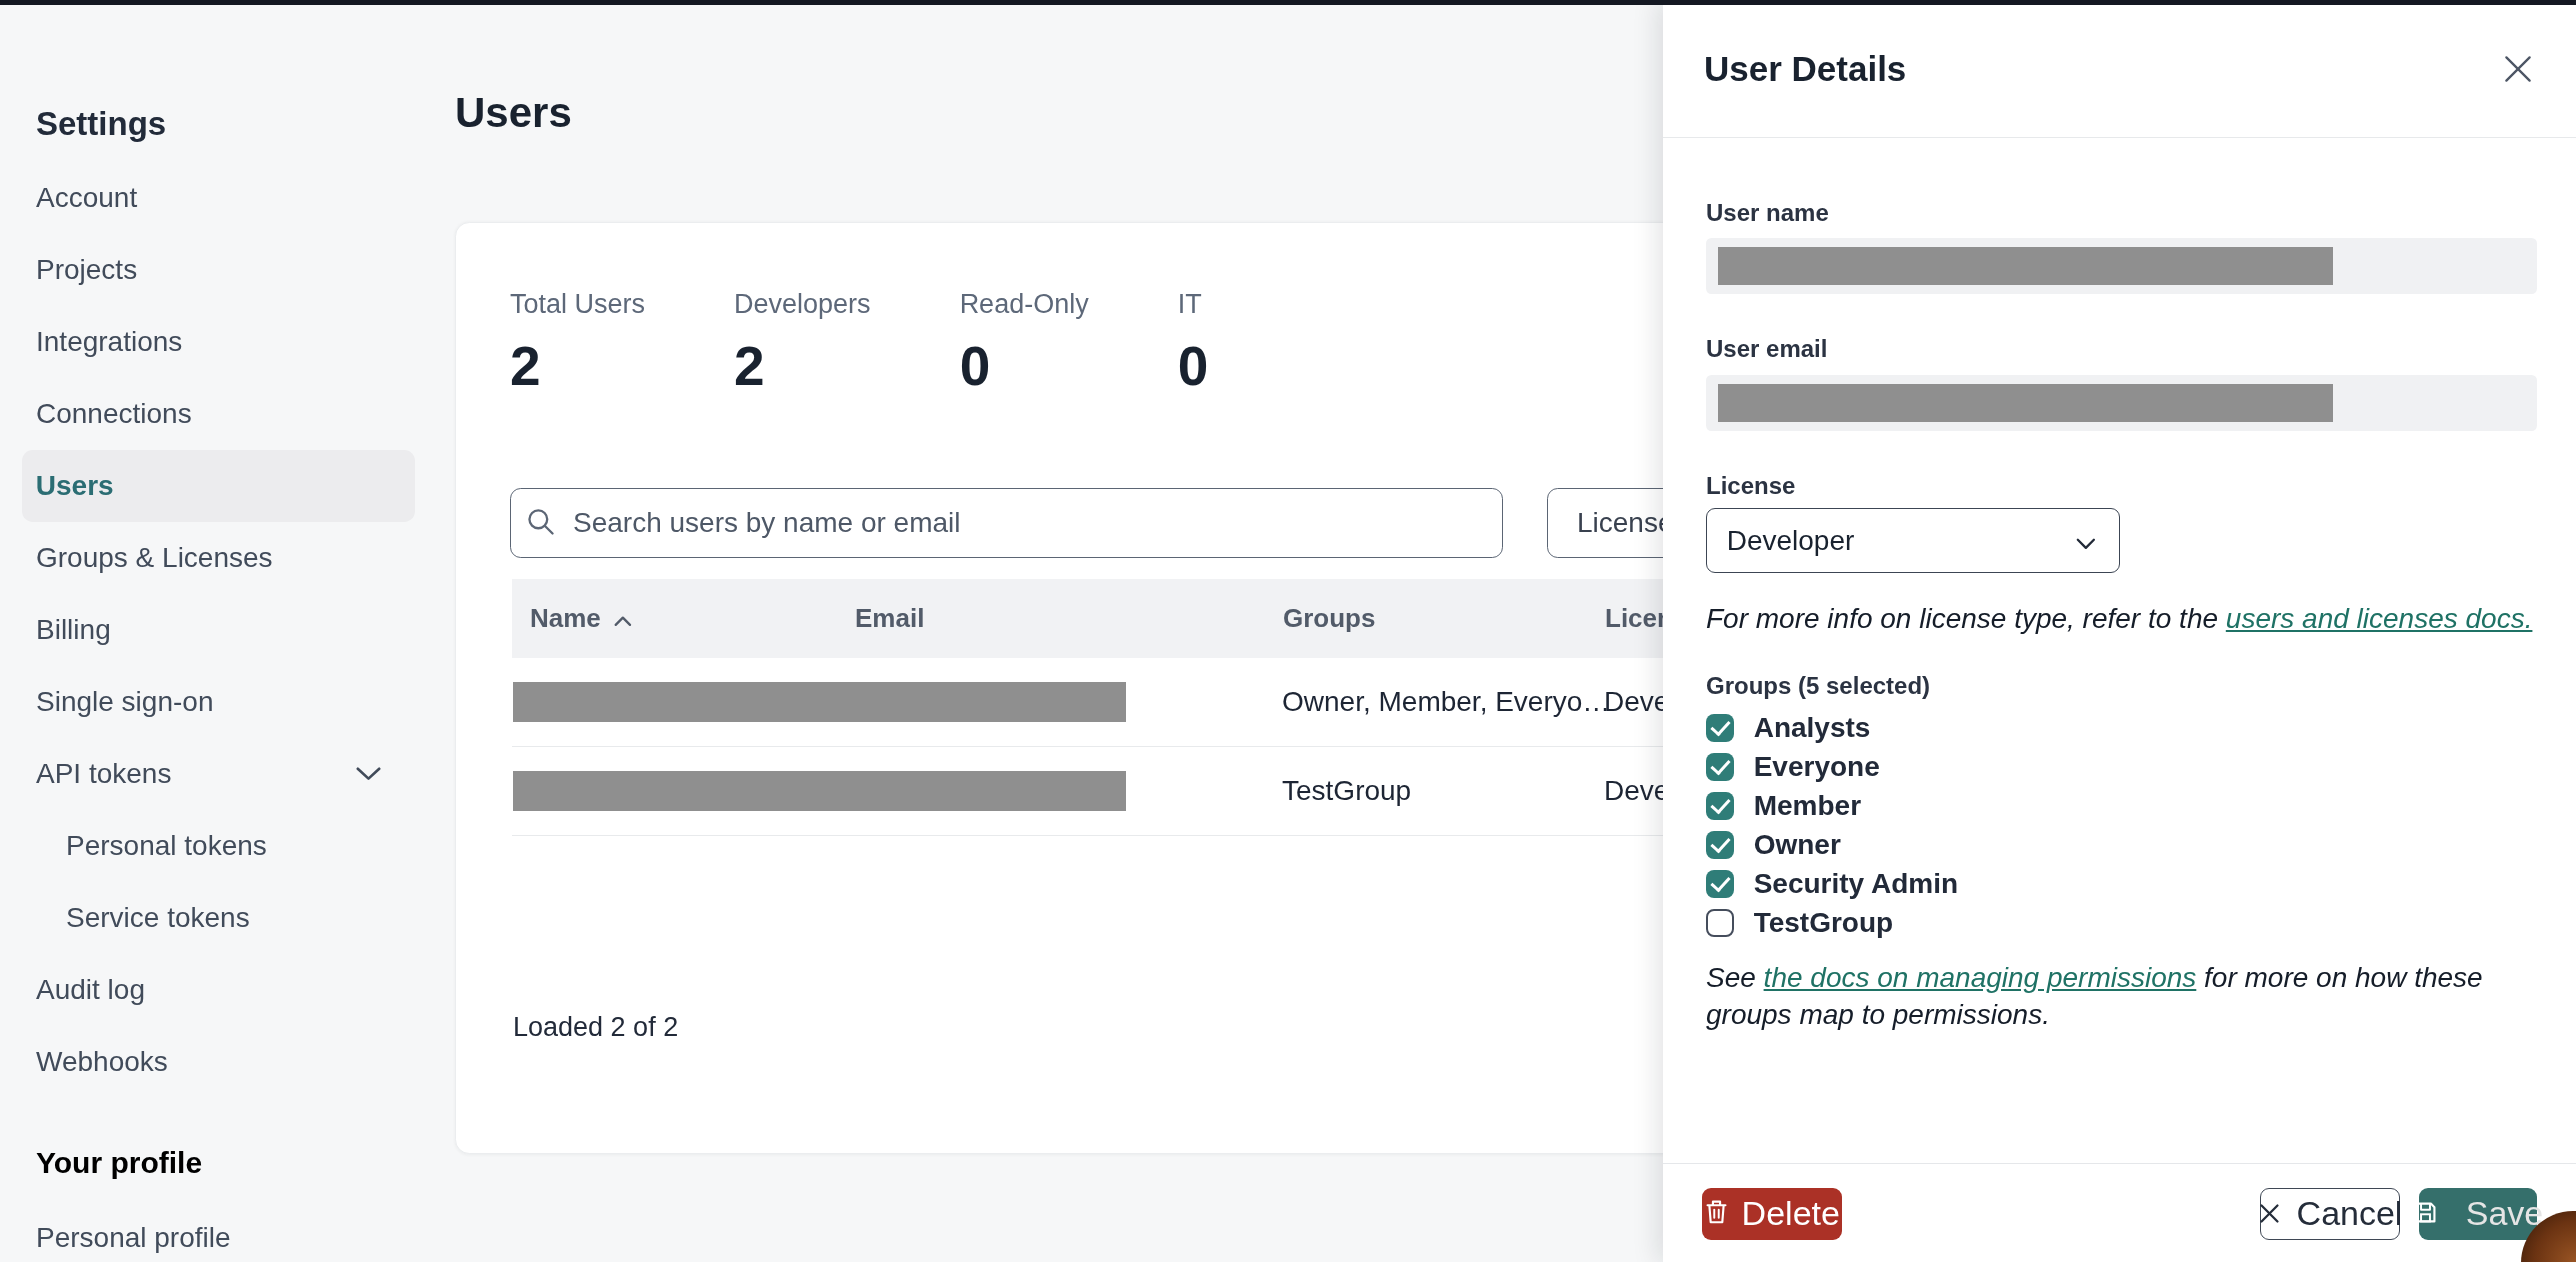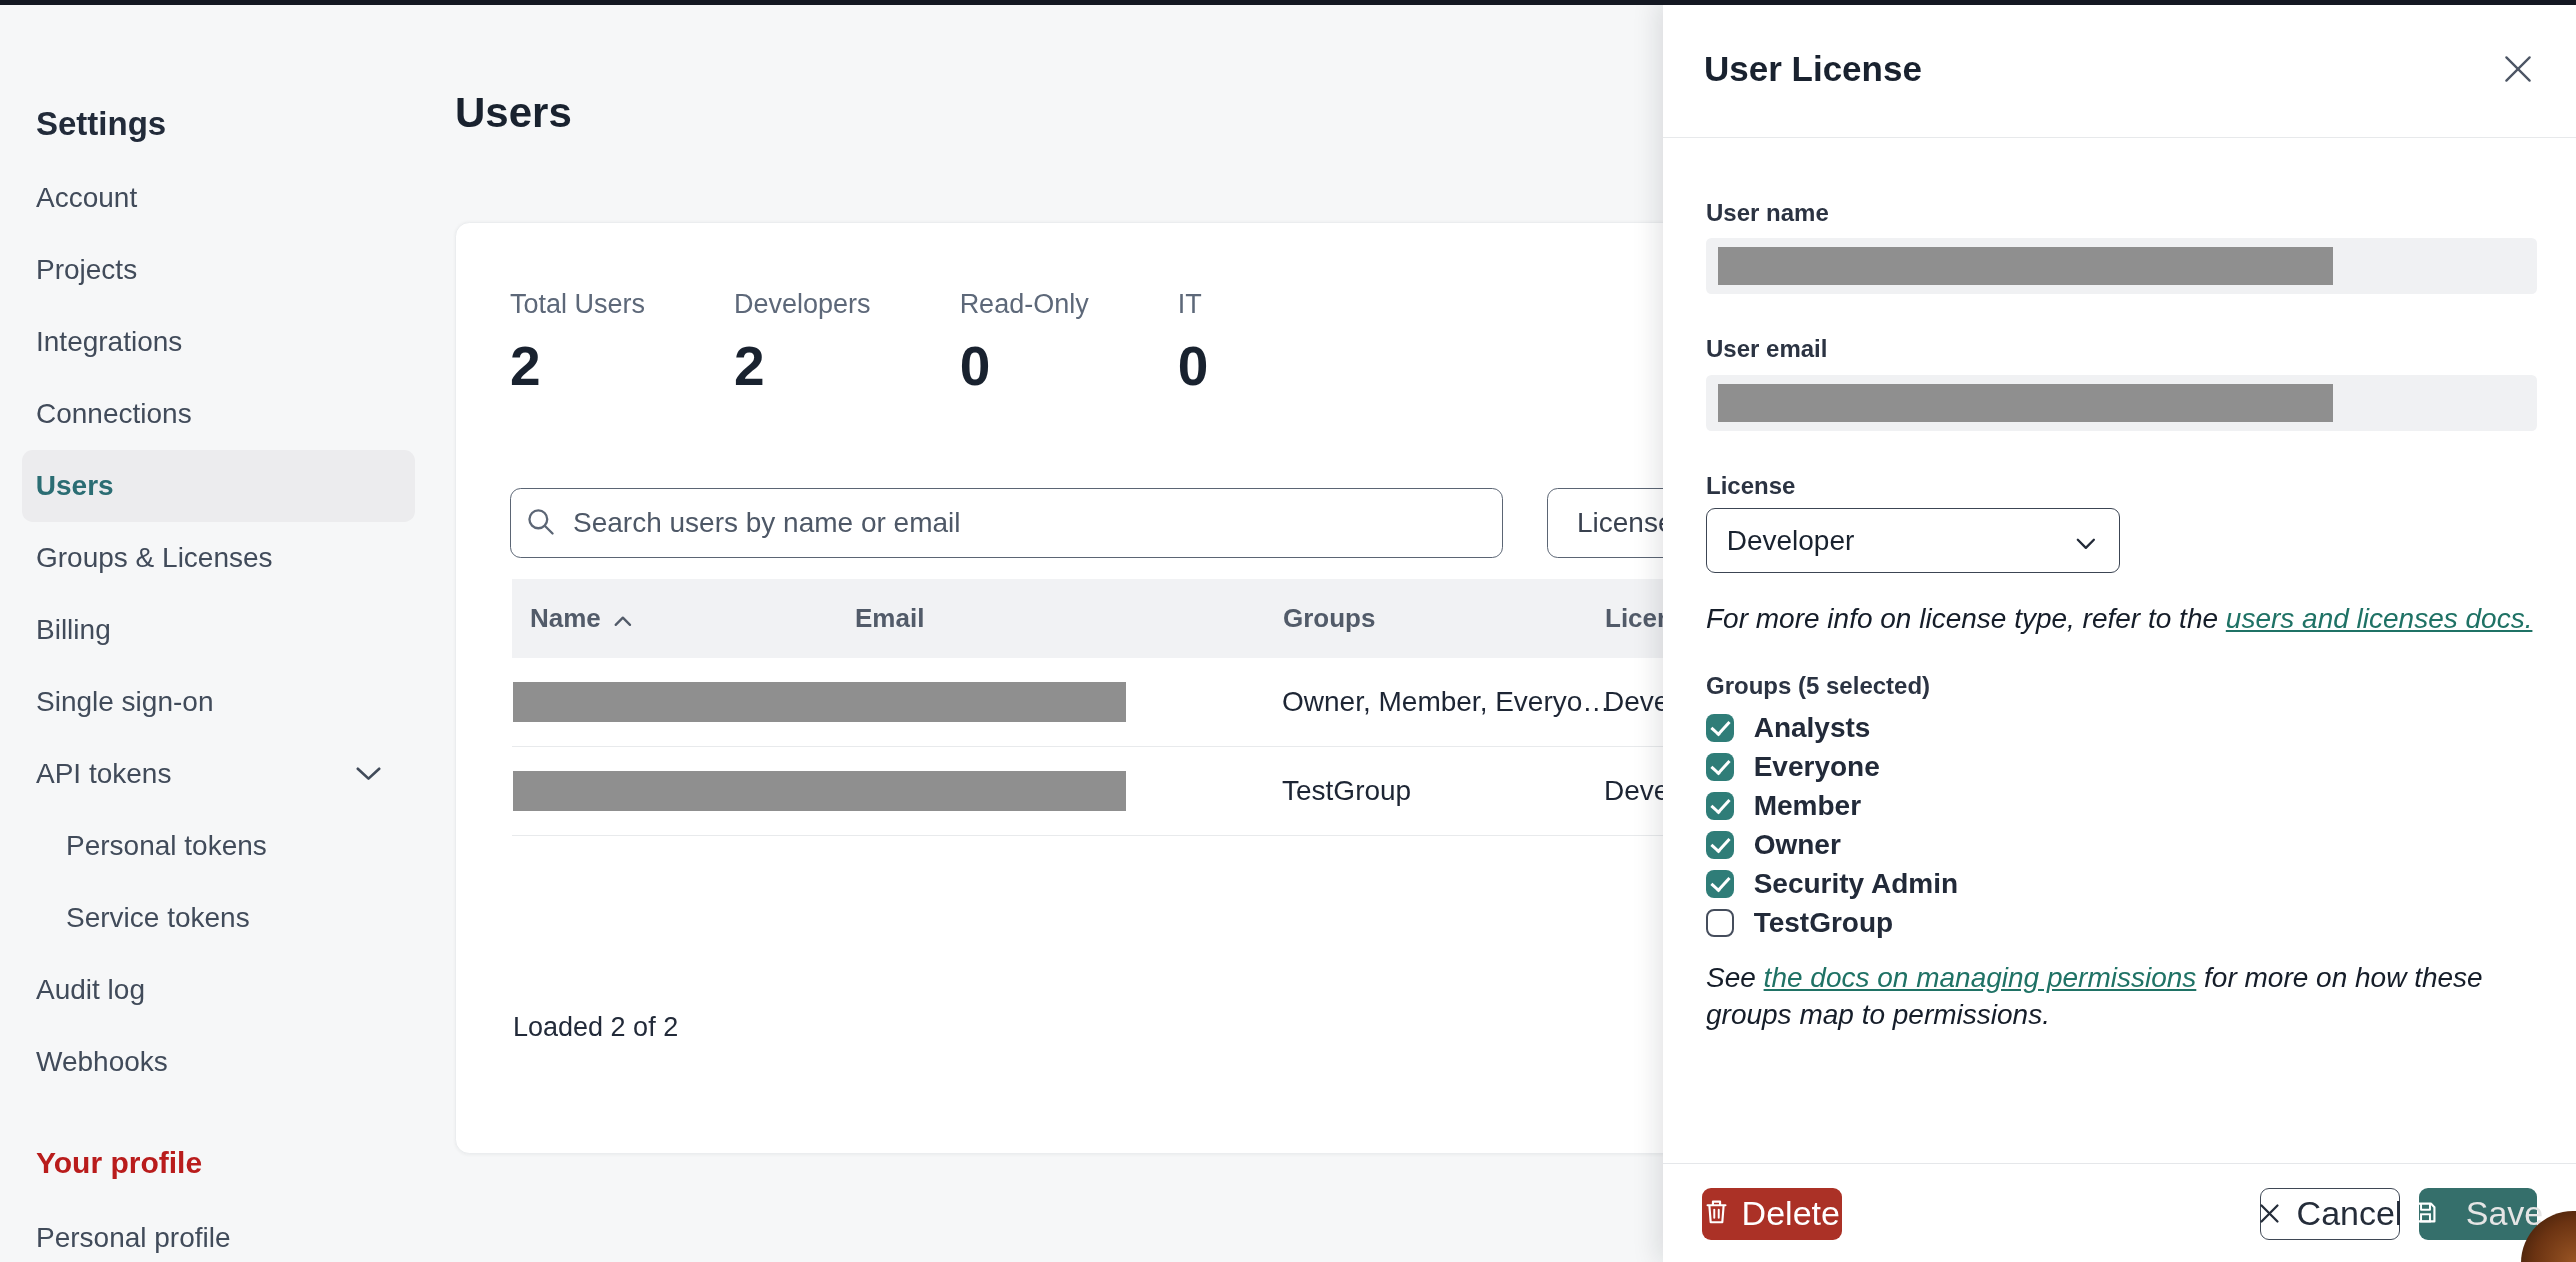--- a/index.html
+++ b/index.html
@@ -23,21 +23,21 @@
   .side-item {
     height:72px; display:flex; align-items:center;
     padding-left:36px; font-size:28px; color:#414b5a; cursor:pointer;
   }
   .side-item.indent { padding-left:66px; }
   .side-item.active {
     margin:0 32px 0 21.5px; padding-left:14.3px; border-radius:10.7px;
     background:#ececee; color:#2b6d73; font-weight:700;
   }
   .side-item .chev { margin-left:auto; margin-right:66px; display:flex; align-items:center; }
-  .side-sec-title { position:absolute; left:36px; top:1141px; font-size:30px; font-weight:700; color:#b91c1c; }
+  .side-sec-title { position:absolute; left:36px; top:1141px; font-size:30px; font-weight:700; color:#000000; }
   .side-profile-item { position:absolute; left:36px; top:1213px; height:39px; display:flex; align-items:center; font-size:28px; color:#414b5a; cursor:pointer; }
 
   
   .page-title { position:absolute; left:455px; top:89px; font-size:42px; font-weight:700; color:#19222f; z-index:1; }
   .card {
     position:absolute; left:455px; top:222px; width:1476px; height:932px;
     background:#ffffff; border:0.9px solid #ebedef; border-radius:14.3px;
     box-shadow:0 0.9px 3.6px rgba(25,32,45,0.05); z-index:1;
   }
   .stats { position:absolute; left:54px; top:66px; display:flex; gap:89px; }
@@ -272,21 +272,21 @@
       <div class="col-groups nowrap">TestGroup</div>
       <div class="col-license nowrap">Developer</div>
     </div>
   </div>
 
   <div class="loaded">Loaded 2 of 2</div>
 </section>
 
 <aside class="panel">
   <div class="panel-header">
-    <div class="panel-title">User License</div>
+    <div class="panel-title">User Details</div>
     <div class="close-btn">
       <svg width="34" height="34" viewBox="0 0 38 38">
           <line x1="6" y1="6" x2="32" y2="32" stroke="#4d5665" stroke-width="2.6" stroke-linecap="round"></line>
           <line x1="32" y1="6" x2="6" y2="32" stroke="#4d5665" stroke-width="2.6" stroke-linecap="round"></line>
         </svg>
     </div>
   </div>
 
   <div class="panel-body">
     <div class="f-label lbl-username">User name</div>

